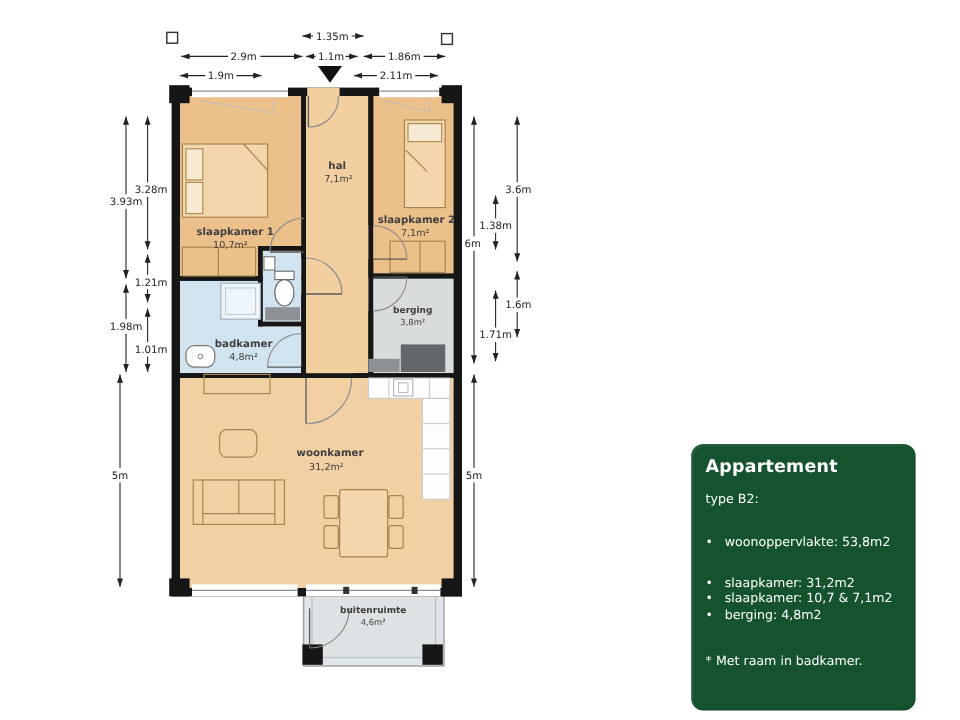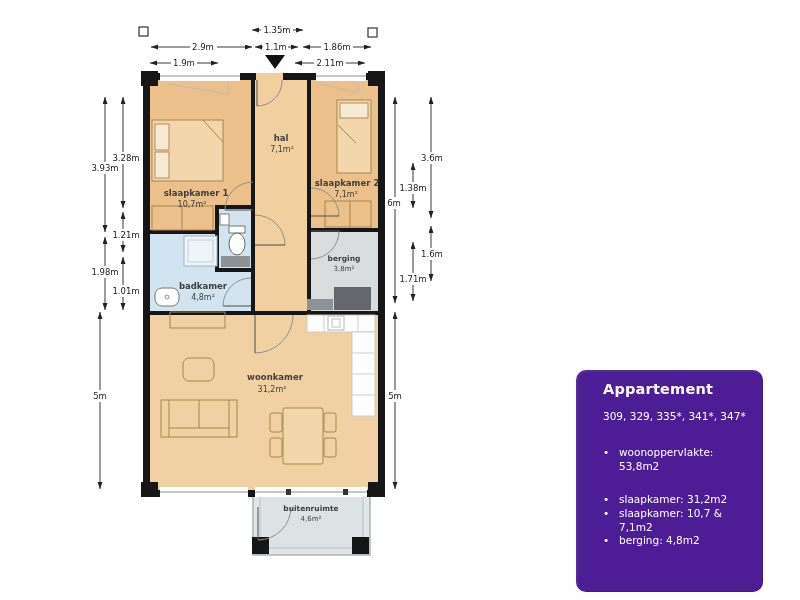--- a/index.html
+++ b/index.html
@@ -15,21 +15,21 @@
   .dim-line{stroke:#222;stroke-width:0.9;}
   .dim-bg{fill:#ffffff;}
   .furn{stroke:#a8854f;stroke-width:1;fill:none;}
   .furn-f{stroke:#a8854f;stroke-width:1;fill:#f3d6ab;}
   .arc{stroke:#8f8f8f;stroke-width:1;fill:none;}
   .leaf{stroke:#5a5a5a;stroke-width:1.1;}
   .win{fill:#ffffff;}
   .winline{stroke:#8e8e8e;stroke-width:1;}
 
   .info-box{position:absolute;left:576px;top:370px;width:187px;height:222px;box-sizing:border-box;
-    background:#4c1d95;border-radius:10px;color:#fff;padding:11px 10px 0 27px;
+    background:#14532d;border-radius:10px;color:#fff;padding:11px 10px 0 12px;
     box-shadow:inset 2px 2px 0 rgba(255,255,255,0.06), inset -1px -1px 0 rgba(0,0,0,0.12);}
   .info-title{font-size:14.5px;font-weight:bold;letter-spacing:0.2px;}
   .info-type{margin-top:12px;font-size:10.5px;line-height:1.35;}
   .info-bullet{display:flex;font-size:10.5px;line-height:1.3;}
   .info-bullet .dot{width:16px;flex:none;}
   .info-primary{margin-top:23px;}
   .info-group{margin-top:20px;}
   .info-foot{margin-top:24px;font-size:10.5px;}
 </style>
 </head>
@@ -333,33 +333,34 @@
       <line class="dim-line" x1="395" y1="312" x2="395" y2="489" marker-start="url(#mStart)" marker-end="url(#mEnd)"></line>
       <rect class="dim-bg" x="386" y="390" width="18" height="12"></rect>
       <text class="dim-text" x="395" y="399">5m</text>
     </g>
   </g>
 </svg>
 
 <div class="info-box">
   <div class="info-title">Appartement</div>
   <div class="info-type">
-    <div>309, 329, 335*, 341*, 347*</div>
+    <div>type B2:</div>
   </div>
   <div class="info-bullet info-primary">
     <span class="dot">•</span>
     <span>woonoppervlakte: 53,8m2</span>
   </div>
   <div class="info-group">
     <div class="info-bullet">
       <span class="dot">•</span>
       <span>slaapkamer: 31,2m2</span>
     </div>
     <div class="info-bullet">
       <span class="dot">•</span>
       <span>slaapkamer: 10,7 &amp; 7,1m2</span>
     </div>
     <div class="info-bullet">
       <span class="dot">•</span>
       <span>berging: 4,8m2</span>
     </div>
   </div>
+  <div class="info-foot">* Met raam in badkamer.</div>
 </div>
 
 </body></html>

